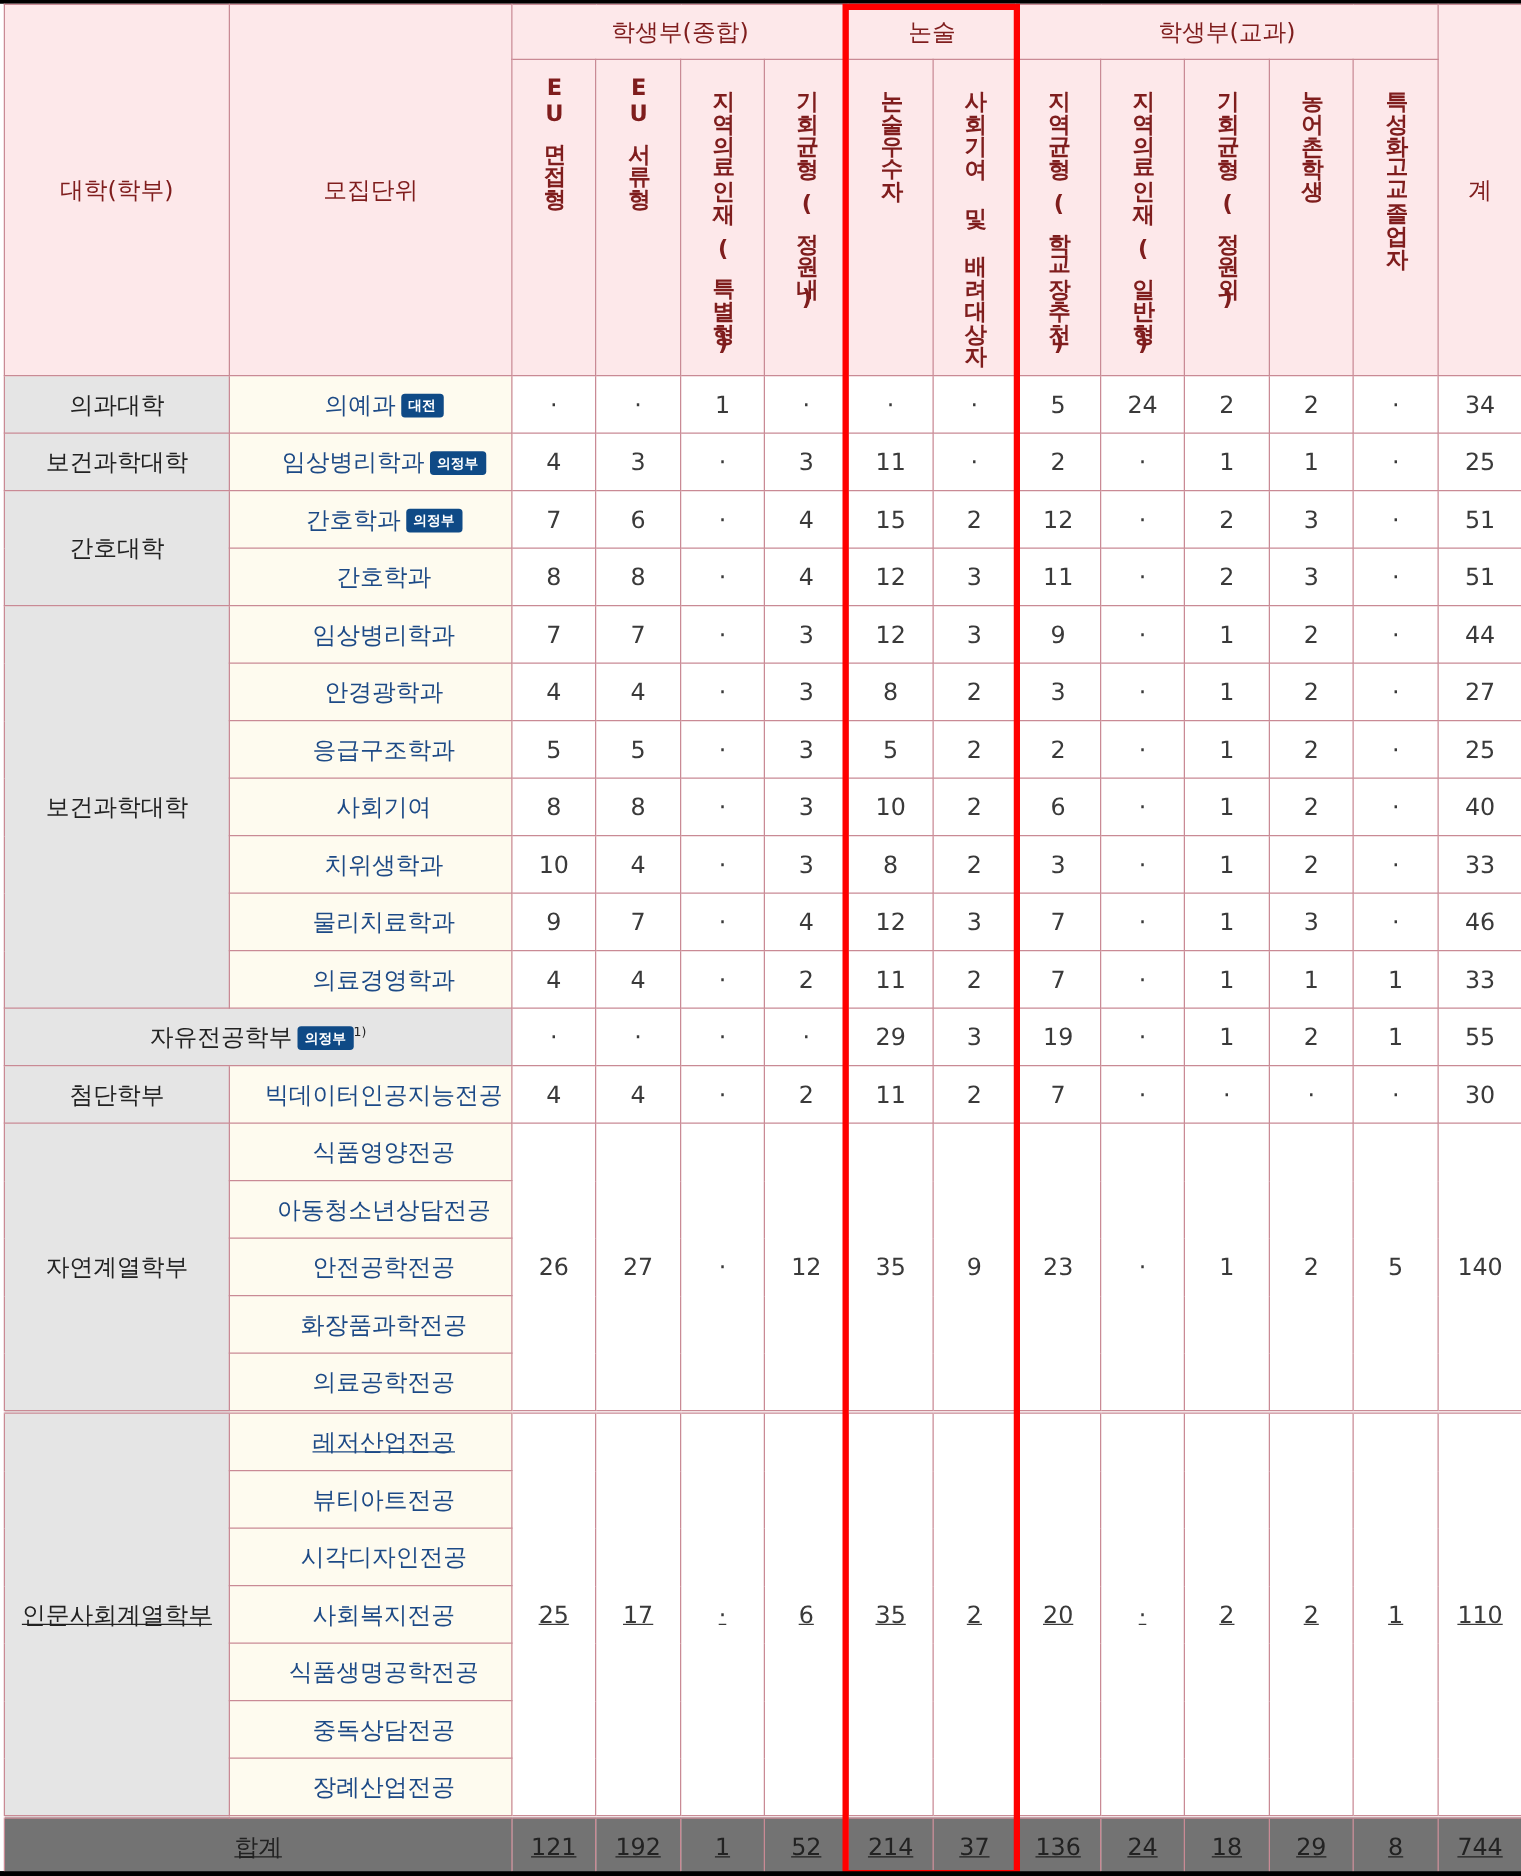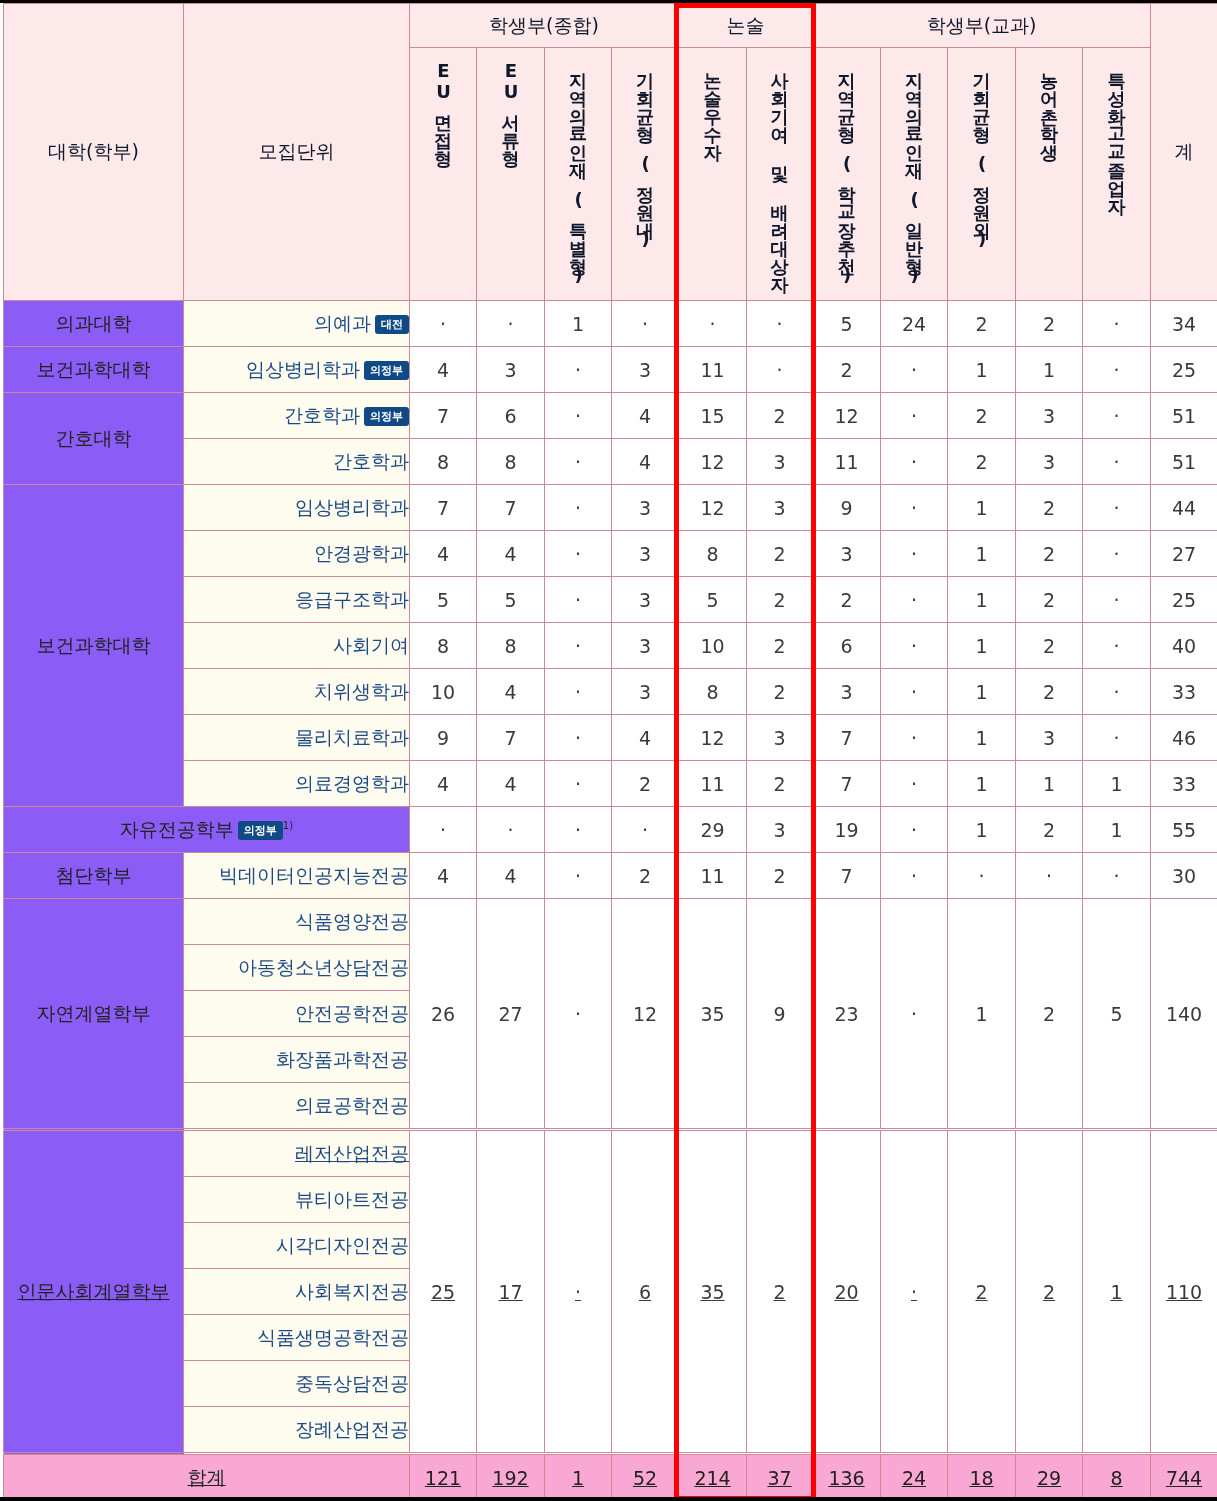--- a/index.html
+++ b/index.html
@@ -2,31 +2,31 @@
 <html><head>
 <meta charset="utf-8">
 <style>
   html, body { margin:0; padding:0; background:#000; }
   body { width:1217px; height:1501px; position:relative; overflow:hidden;
          font-family:"DejaVu Sans","Liberation Sans",sans-serif; }
   .sheet { position:absolute; left:0; top:3px; width:1217px; height:1494px; background:#fff; }
   table { position:absolute; left:3px; top:0; border-collapse:collapse; table-layout:fixed; width:1214px; }
   td, th { border:1px solid #c98a95; padding:0; text-align:center; vertical-align:middle;
            font-size:19px; color:#333; font-weight:normal; }
-  th { background:#fde8ea; color:#0f172a; font-size:19px; }
+  th { background:#fde8ea; color:#7f1d1d; font-size:19px; }
   th.grp { height:43px; }
   th.sub { height:252px; }
   .vert { writing-mode:vertical-rl; text-orientation:upright; font-size:18px; font-weight:bold;
           letter-spacing:0px; display:inline-block; line-height:1; margin-top:12px; vertical-align:top; }
   th.subcell { vertical-align:top; }
-  td.college { background:#8b5cf6; color:#222; font-size:19px; }
-  td.unit { background:#fefbef; color:#1d4a86; text-align:right; padding-left:21px; font-size:19px; }
+  td.college { background:#e5e5e5; color:#222; font-size:19px; }
+  td.unit { background:#fefbef; color:#1d4a86; text-align:center; padding-left:21px; font-size:19px; }
   td.num { background:#fff; font-size:19px; color:#3a3a3a; }
   tr.r td { height:45px; }
-  tr.total td { background:#f9a8d4; height:45px; color:#222; }
+  tr.total td { background:#737373; height:45px; color:#222; }
   tr.dbl td { border-top:3px double #c98a95;text-decoration:underline; }
   .badge { display:inline-block; background:#0f4a86; color:#fff; font-size:11px; font-weight:bold;
            padding:2px 6px; border-radius:3px; vertical-align:middle; margin-left:4px; line-height:15px; }
   sup { font-size:10px; color:#222; }
   .redbox { position:absolute; left:674px; top:0; width:142px; height:1498px;
             border:5px solid #ff0000; box-sizing:border-box; pointer-events:none; }
   .topbar { position:absolute; left:0; top:0; width:1217px; height:3px; background:#000; }
   .botbar { position:absolute; left:0; top:1497px; width:1217px; height:4px; background:#000; }
 </style>
 </head>

